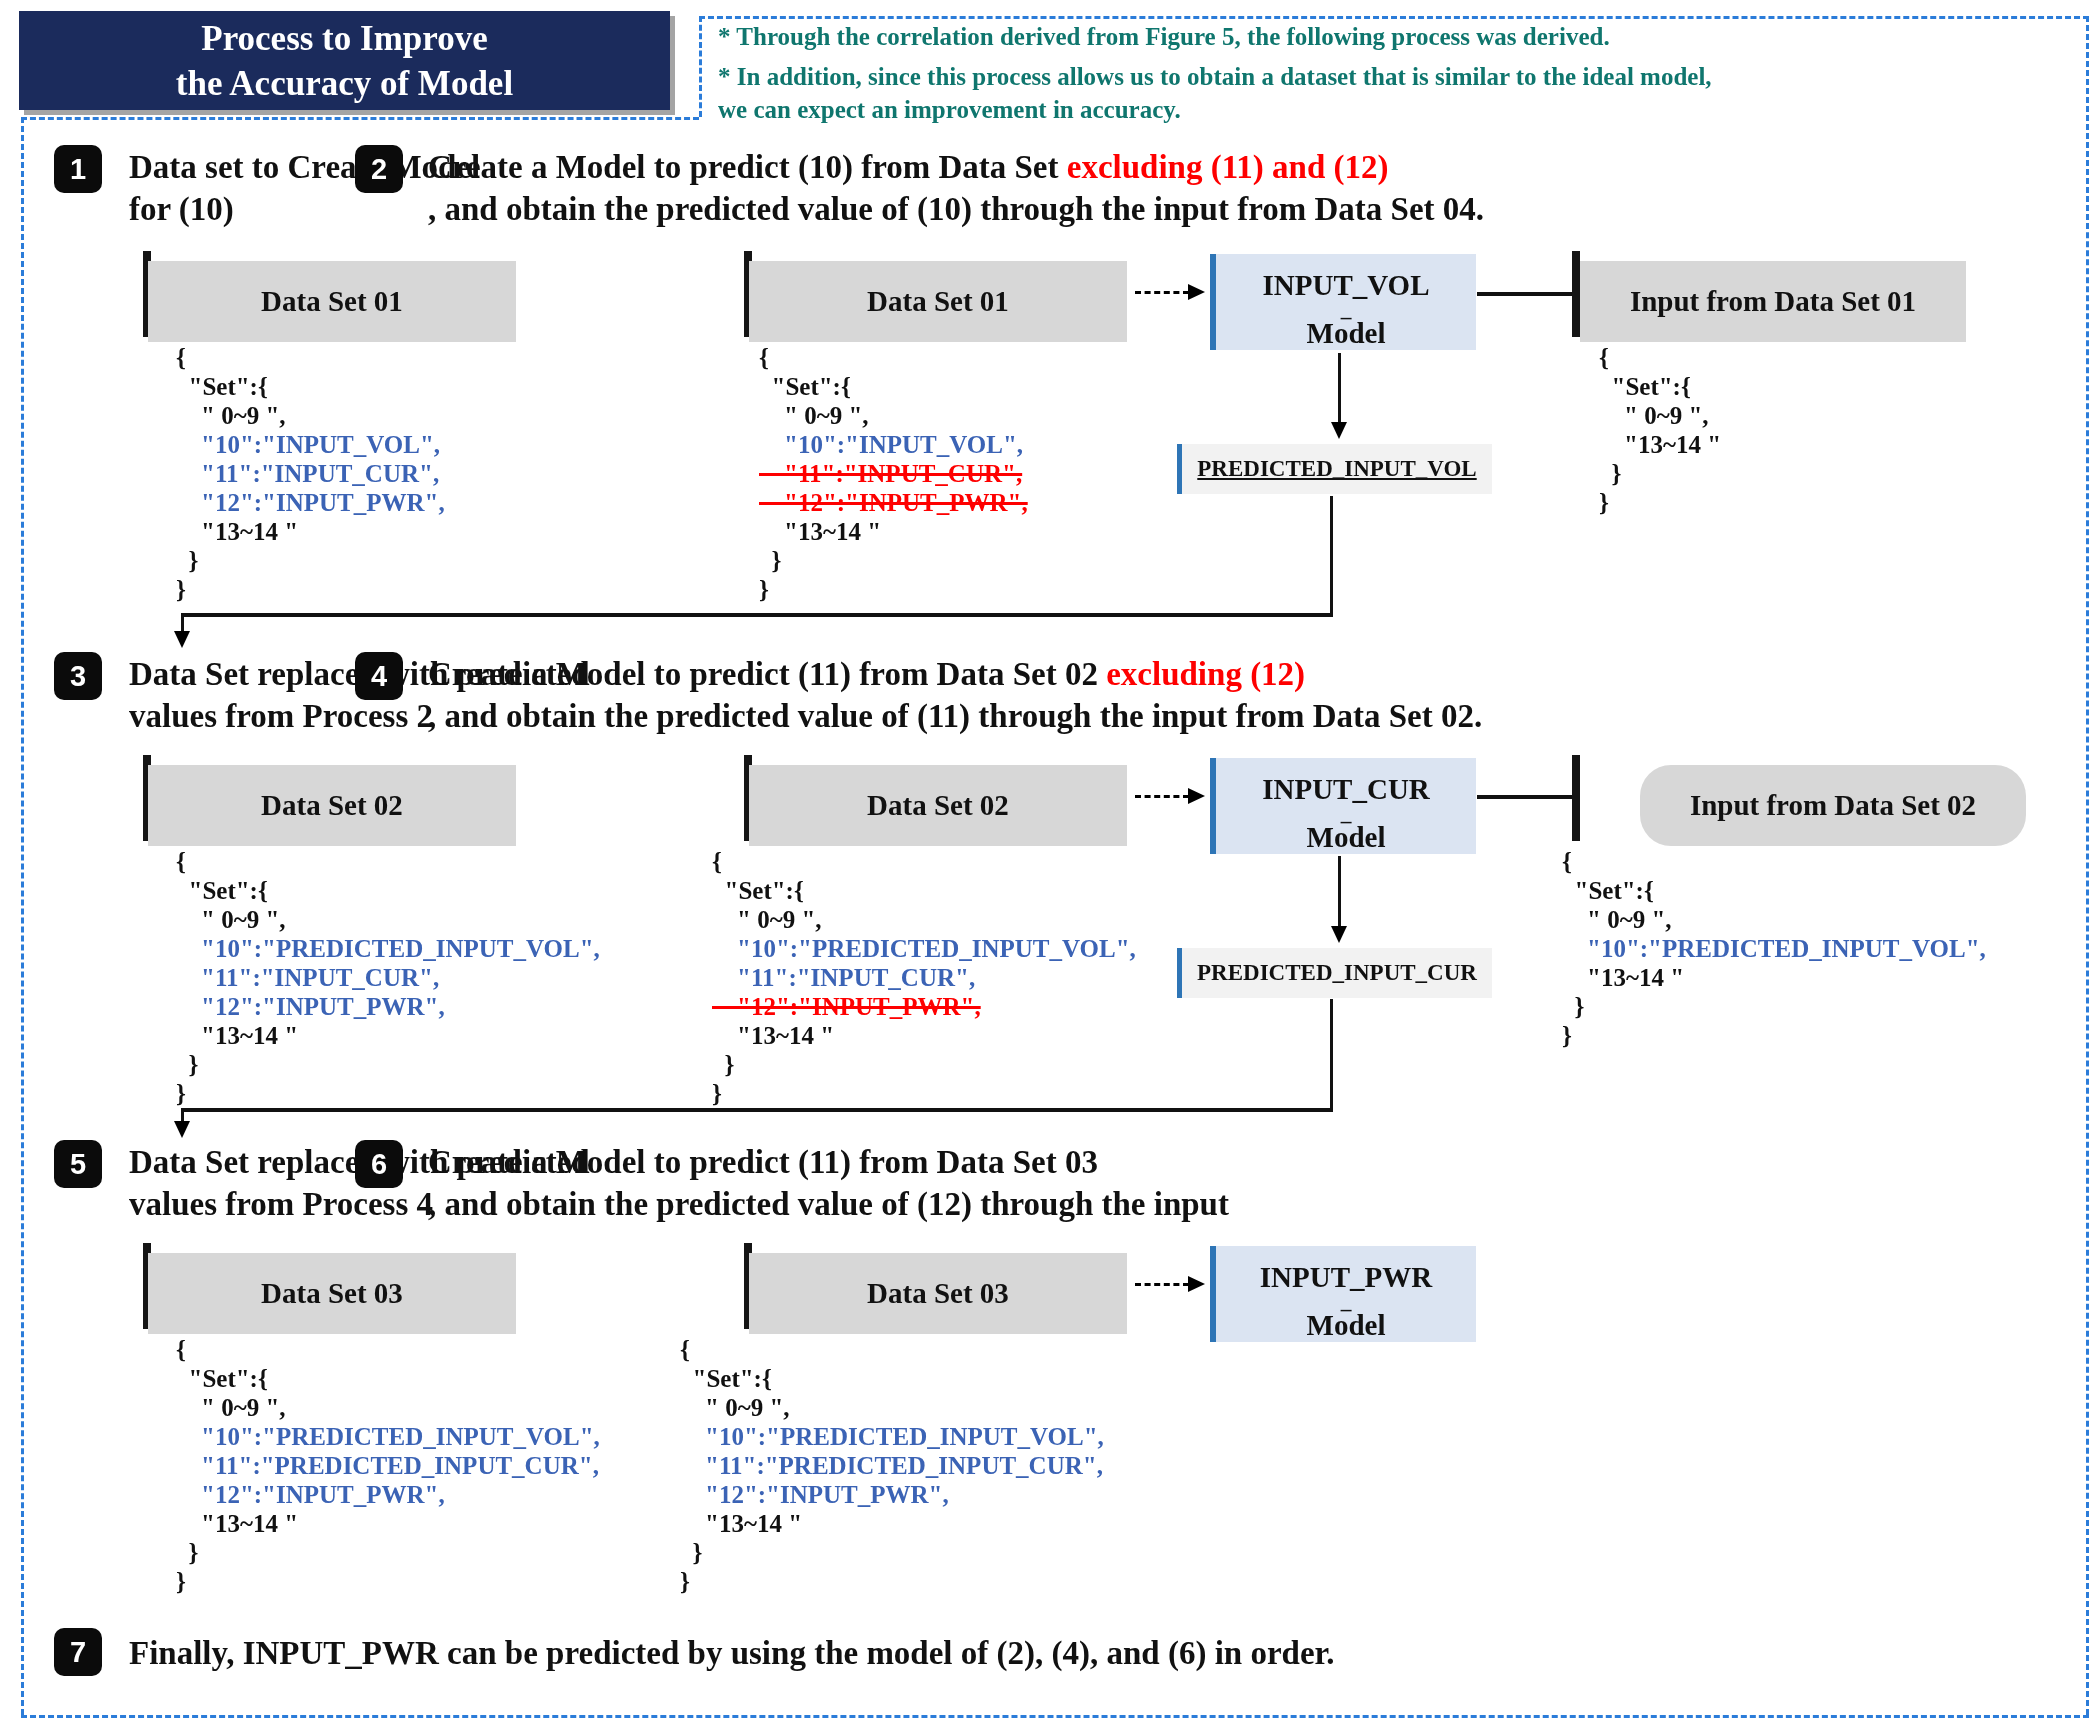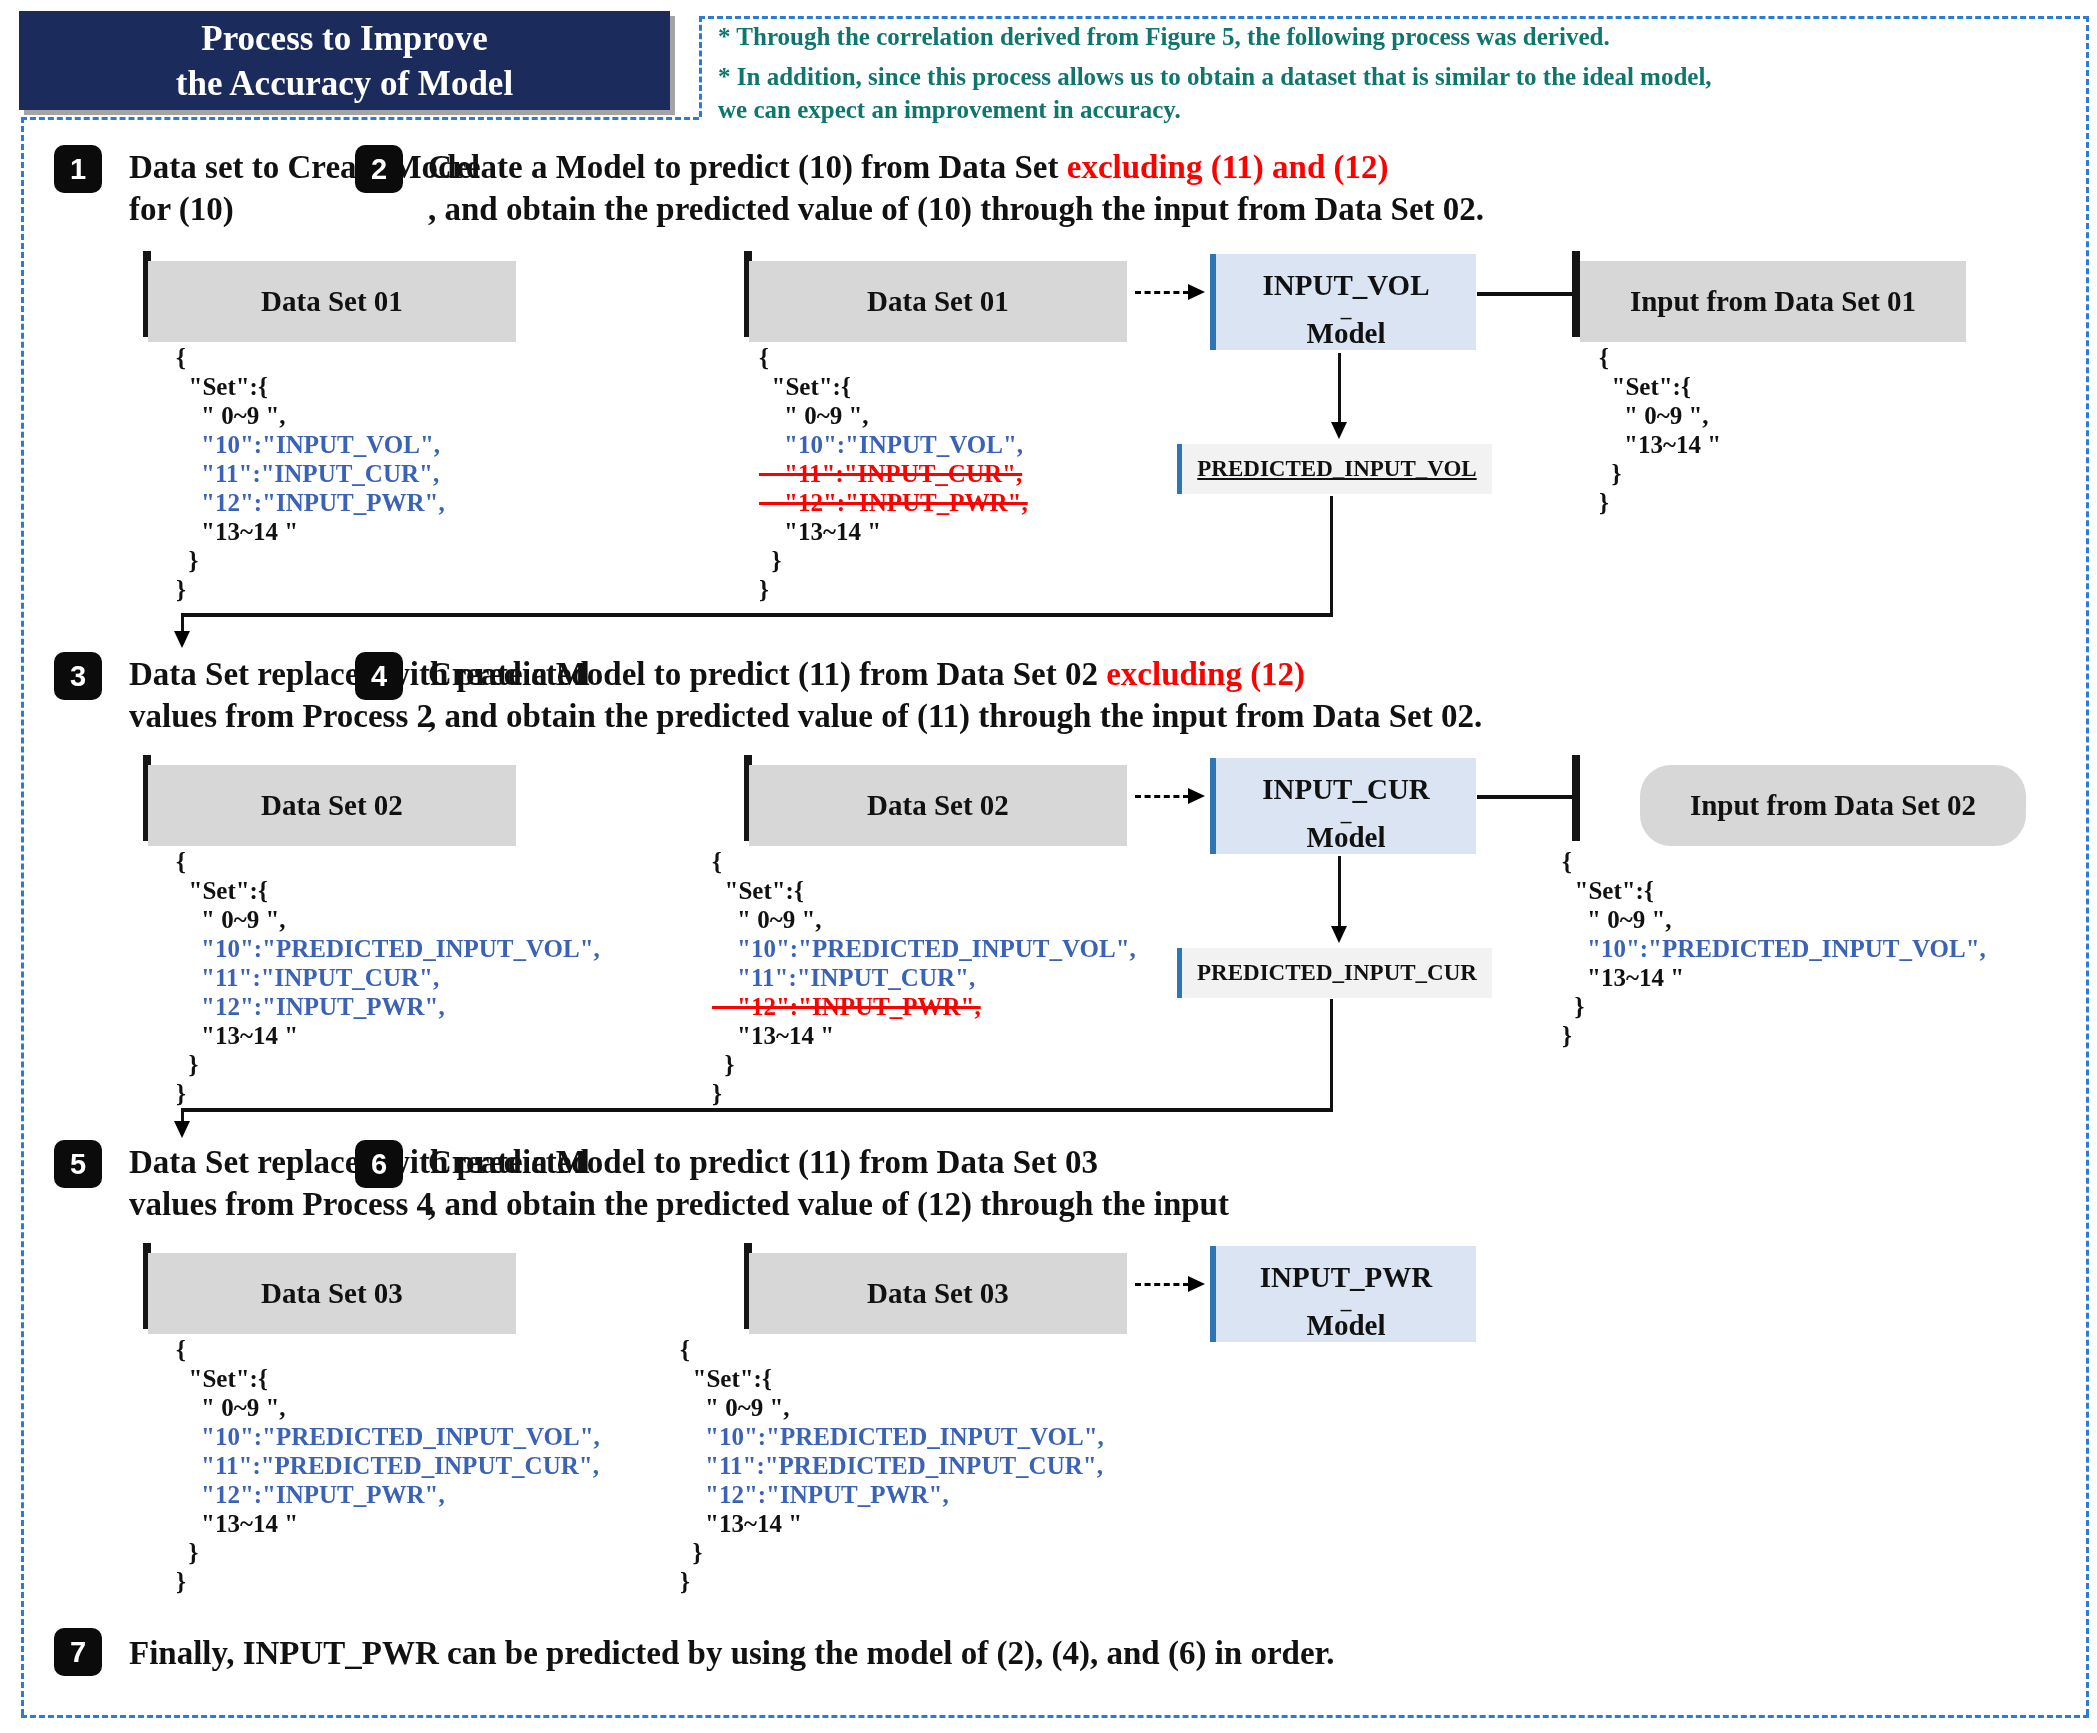--- a/index.html
+++ b/index.html
@@ -87,21 +87,21 @@
   <div class="abs step-title" style="left:129px;top:146px;">
     <div>Data set to Create Model</div>
     <div>for (10)</div>
   </div>
 
   <div class="abs badge" style="left:355px;top:145px;">
     <span>2</span>
   </div>
   <div class="abs step-title" style="left:428px;top:146px;">
     <div><span>Create a Model to predict (10) from Data Set </span><span class="red">excluding (11) and (12)</span></div>
-    <div>, and obtain the predicted value of (10) through the input from Data Set 02.</div>
+    <div>, and obtain the predicted value of (10) through the input from Data Set 04.</div>
   </div>
 
   <div class="abs black-bar" style="left:143px;top:251px;"></div>
   <div class="abs gray-box" style="left:148px;top:261px;width:368px;">
     <span>Data Set 01</span>
   </div>
 
   <div class="abs black-bar" style="left:744px;top:251px;"></div>
   <div class="abs gray-box" style="left:749px;top:261px;width:378px;">
     <span>Data Set 01</span>

